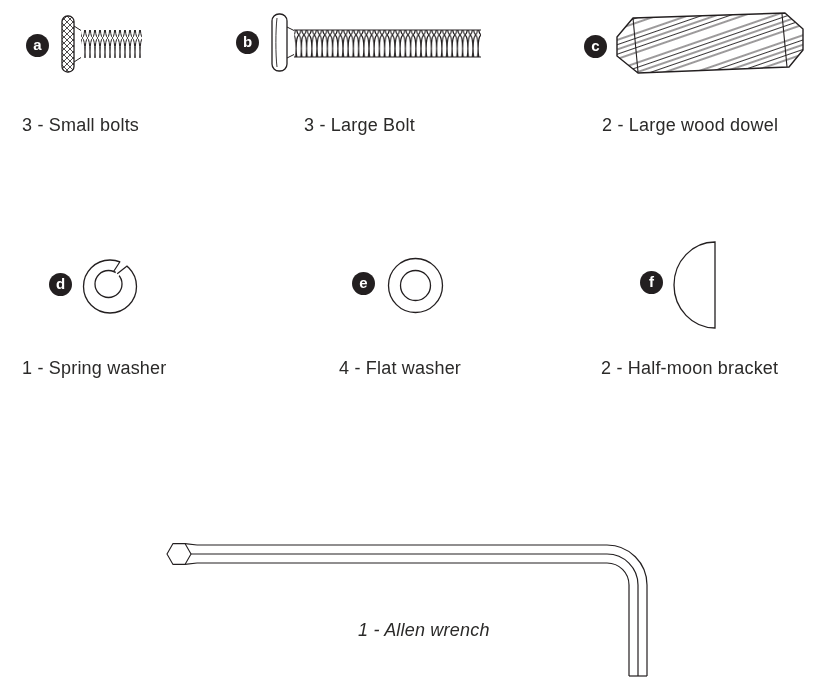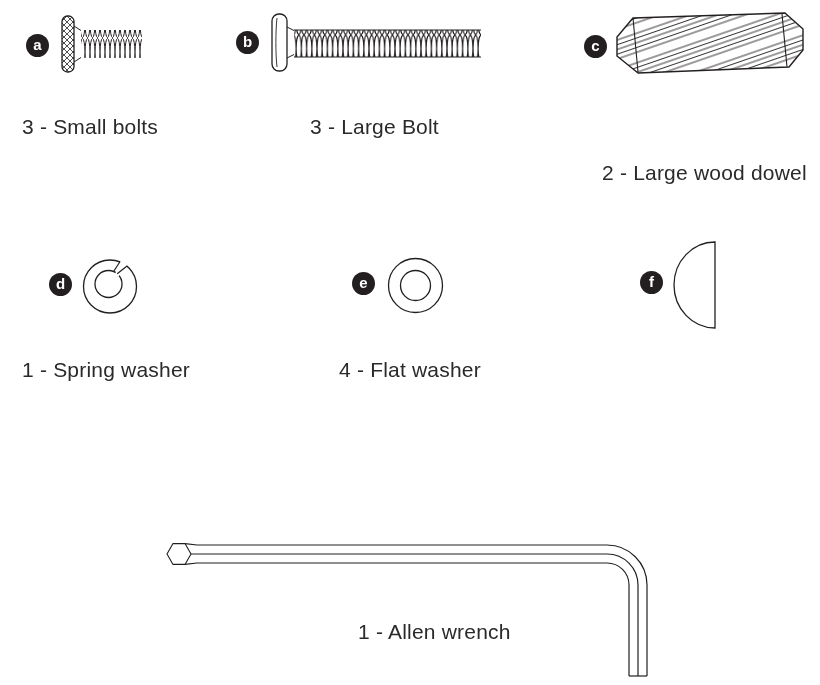--- a/index.html
+++ b/index.html
@@ -17,21 +17,21 @@
     border-radius:50%;
     background:#231f20;
     color:#ffffff;
     font-weight:bold;
     font-size:15px;
     line-height:22px;
     text-align:center;
   }
   .caption{
     position:absolute;
-    font-size:21px;
+    font-size:18px;
     color:#2b2a29;
     letter-spacing:0.2px;
     white-space:nowrap;
   }
 </style>
 </head>
 <body>
 
 <div id="stage">
 
@@ -57,37 +57,37 @@
       <pattern id="thr-l" width="5.2" height="27" patternUnits="userSpaceOnUse">
         <ellipse cx="2.6" cy="13.5" rx="2.5" ry="13.1" fill="none" stroke="#231f20" stroke-width="1"></ellipse>
       </pattern>
     </defs>
     <rect x="7" y="6" width="15" height="57" rx="7" fill="#ffffff" stroke="#231f20" stroke-width="1.3"></rect>
     <path d="M12,10 C10.5,22 10.5,47 12,59" fill="none" stroke="#231f20" stroke-width="0.9"></path>
     <path d="M22,19 L29,22.5 M22,50 L29,46.5" stroke="#231f20" stroke-width="1" fill="none"></path>
     <rect x="29" y="22" width="187" height="27" fill="url(#thr-l)"></rect>
     <path d="M29,22 H216 M29,49 H216" stroke="#231f20" stroke-width="1" fill="none"></path>
   </svg>
-  <div class="caption" style="left:304px;top:115px;margin-left:6px;">3 - Large Bolt</div>
+  <div class="caption" style="left:304px;top:115px;">3 - Large Bolt</div>
 
   <div class="badge" style="left:584px;top:35px;">c</div>
   <svg class="art" style="left:612px;top:10px;" width="196" height="66" viewBox="0 0 196 66">
     <defs>
       <pattern id="flutes" width="12" height="28" patternUnits="userSpaceOnUse" patternTransform="rotate(-19)">
         <path d="M0,2 H12 M0,6.5 H12 M0,11 H12 M0,15.5 H12 M0,20 H12" stroke="#231f20" stroke-width="0.9" fill="none"></path>
       </pattern>
       <clipPath id="dowel-clip">
         <polygon points="5,27 21,8 173,3 191,19 191,40 177,57 26,63 5,46"></polygon>
       </clipPath>
     </defs>
     <rect x="0" y="0" width="196" height="66" clip-path="url(#dowel-clip)" fill="url(#flutes)"></rect>
     <path d="M5,27 L21,8 L173,3 L191,19 L191,40 L177,57 L26,63 L5,46 Z" fill="none" stroke="#231f20" stroke-width="1.4" stroke-linejoin="round"></path>
     <path d="M21,8 L26,62 M170,4 L175,57" stroke="#231f20" stroke-width="1.1" fill="none"></path>
   </svg>
-  <div class="caption" style="left:602px;top:115px;margin-top:46px;">2 - Large wood dowel</div>
+  <div class="caption" style="left:602px;top:115px;">2 - Large wood dowel</div>
 
   <div class="badge" style="left:49px;top:273px;">d</div>
   <svg class="art" style="left:80px;top:256px;" width="62" height="62" viewBox="0 0 62 62">
     <circle cx="30" cy="30.5" r="26.5" fill="#ffffff" stroke="#231f20" stroke-width="1.3"></circle>
     <circle cx="28.5" cy="28" r="13.5" fill="#ffffff" stroke="#231f20" stroke-width="1.3"></circle>
     <polygon points="37.7,21.3 51.2,5.2 42.4,-0.1 34.5,19.4" fill="#ffffff"></polygon>
     <path d="M37.2,17.7 L47.4,9.8 M33.6,15.5 L40.1,5.5" stroke="#231f20" stroke-width="1.2" fill="none"></path>
   </svg>
   <div class="caption" style="left:22px;top:358px;">1 - Spring washer</div>
 
@@ -95,24 +95,25 @@
   <svg class="art" style="left:386px;top:256px;" width="60" height="60" viewBox="0 0 60 60">
     <circle cx="29.5" cy="29.5" r="27" fill="none" stroke="#231f20" stroke-width="1.3"></circle>
     <circle cx="29.5" cy="29.5" r="15" fill="none" stroke="#231f20" stroke-width="1.3"></circle>
   </svg>
   <div class="caption" style="left:339px;top:358px;">4 - Flat washer</div>
 
   <div class="badge" style="left:640px;top:271px;">f</div>
   <svg class="art" style="left:668px;top:238px;" width="52" height="94" viewBox="0 0 52 94">
     <path d="M47,4 A41 43 0 0 0 47,90 Z" fill="#ffffff" stroke="#231f20" stroke-width="1.3"></path>
   </svg>
+  <div class="caption" style="left:601px;top:358px;">2 - Half-moon bracket</div>
 
   <svg class="art" style="left:160px;top:535px;" width="500" height="150" viewBox="0 0 500 150">
     <polygon points="31,19 25,8.6 13,8.6 7,19 13,29.4 25,29.4" fill="#ffffff" stroke="#231f20" stroke-width="1.1"></polygon>
     <path d="M25,8.6 L37,10 M25,29.4 L37,28" stroke="#231f20" stroke-width="1.1" fill="none"></path>
     <path d="M37,10 H447 A40 40 0 0 1 487,50 V141" fill="none" stroke="#231f20" stroke-width="1.2"></path>
     <path d="M31,19 H447 A31 31 0 0 1 478,50 V141" fill="none" stroke="#231f20" stroke-width="1.2"></path>
     <path d="M37,28 H447 A22 22 0 0 1 469,50 V141" fill="none" stroke="#231f20" stroke-width="1.2"></path>
     <path d="M469,141 H487" stroke="#231f20" stroke-width="1.2" fill="none"></path>
   </svg>
-  <div class="caption" style="left:358px;top:620px;">1 - Allen wrench</div>
+  <div class="caption" style="left:358px;top:620px;font-style:italic;">1 - Allen wrench</div>
 
 </div>
 
 </body></html>

